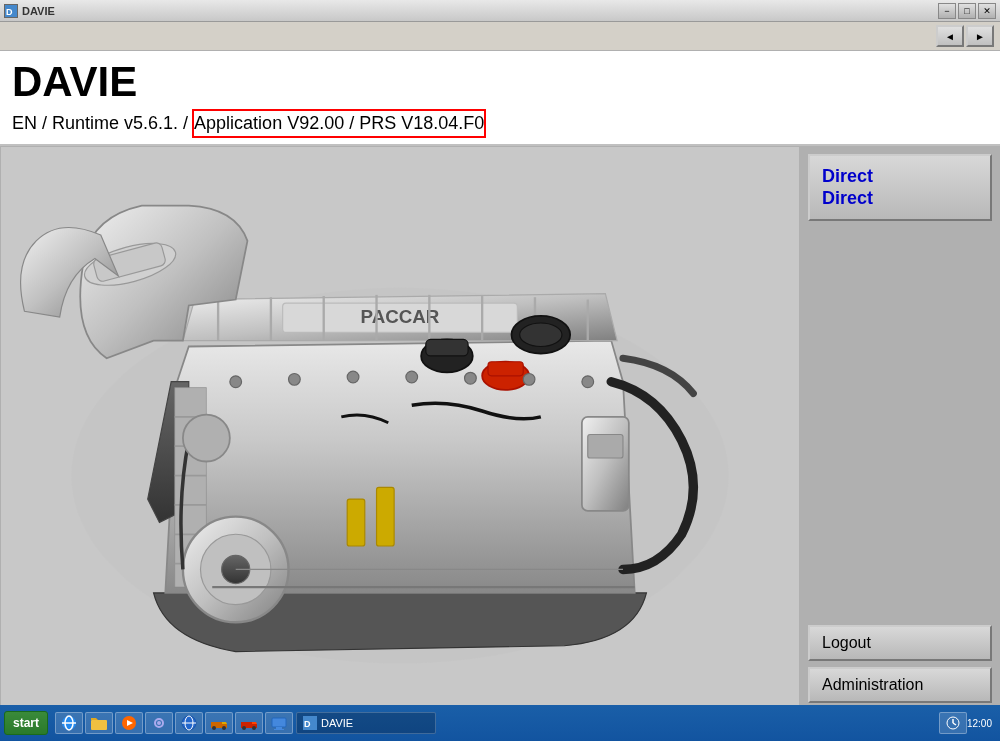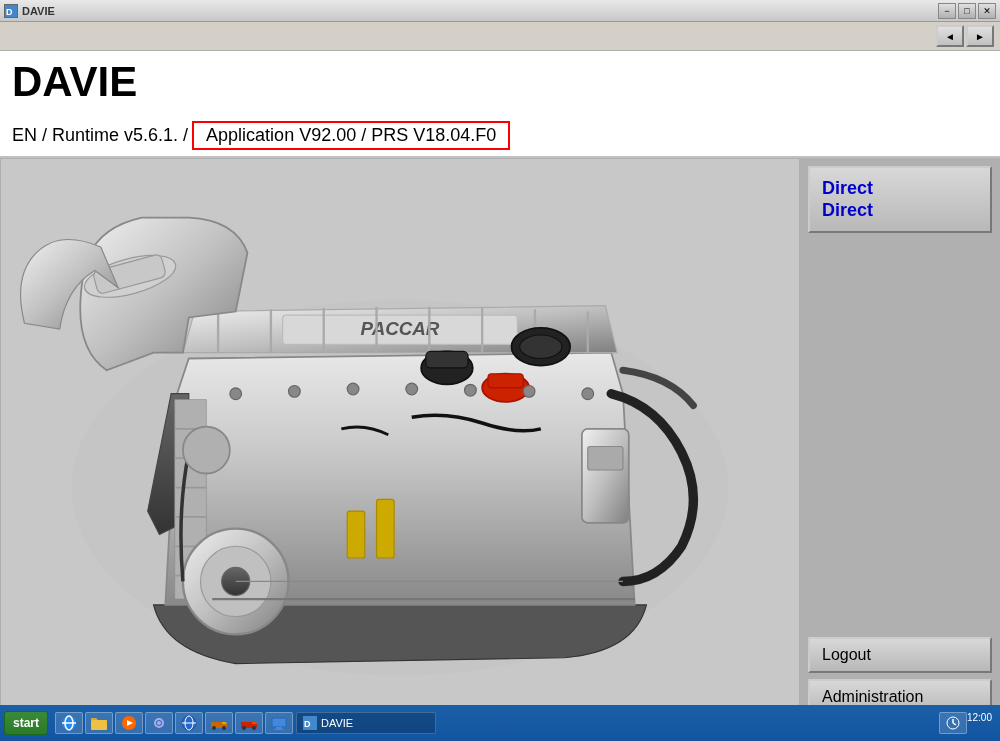--- a/index.html
+++ b/index.html
@@ -80,33 +80,33 @@
     .app-title {
       font-size: 42px;
       font-weight: bold;
       color: #000;
       line-height: 1.1;
     }
 
     .version-line {
       display: flex;
       align-items: center;
-      margin-top: 16px;
+      margin-top: 4px;
       font-size: 18px;
       color: #000;
       text-align: center;
     }
 
     .version-prefix {
       margin-right: 4px;
     }
 
     .version-box {
       border: 2px solid red;
-      padding: 2px 12px;
+      padding: 2px 0;
       font-size: 18px;
       color: #000;
     }
 
     
     .content-area {
       display: flex;
       flex: 1;
       background: #d4d0c8;
     }
@@ -114,21 +114,20 @@
     
     .engine-panel {
       flex: 1;
       background: #c8c8c8;
       display: flex;
       align-items: flex-start;
       justify-content: center;
       overflow: hidden;
       position: relative;
       border: 1px solid #b0b0b0;
-      font-style: italic;
     }
 
     
     .sidebar {
       width: 200px;
       background: #b0b0b0;
       display: flex;
       flex-direction: column;
       padding: 8px;
       gap: 6px;
@@ -252,21 +251,21 @@
 
     .taskbar-icons {
       display: flex;
       gap: 2px;
       margin-left: 4px;
     }
 
     .systray {
       margin-left: auto;
       display: flex;
-      align-items: flex-start;
+      align-items: center;
       padding-right: 4px;
       padding-left: 28px;
     }
 
     
     .engine-svg {
       width: 100%;
       height: 100%;
     }
 

